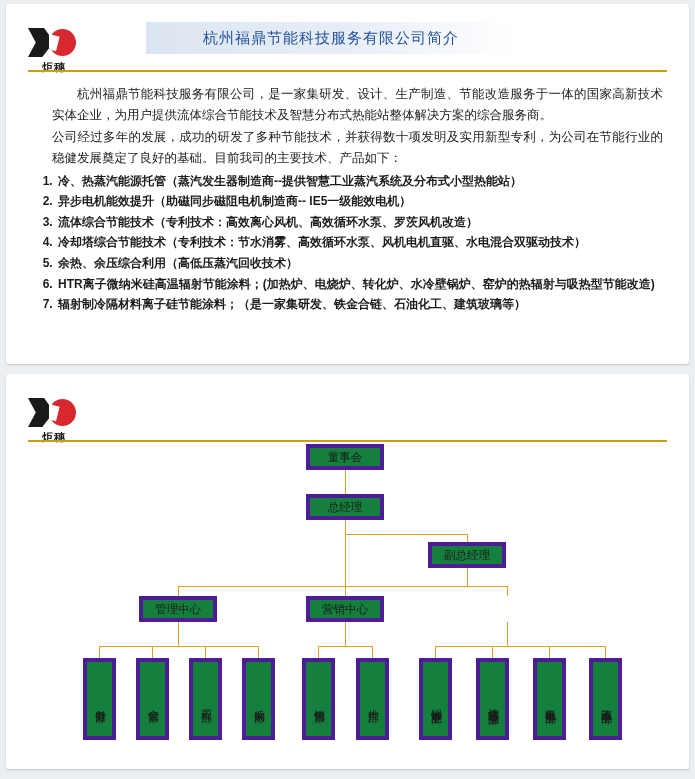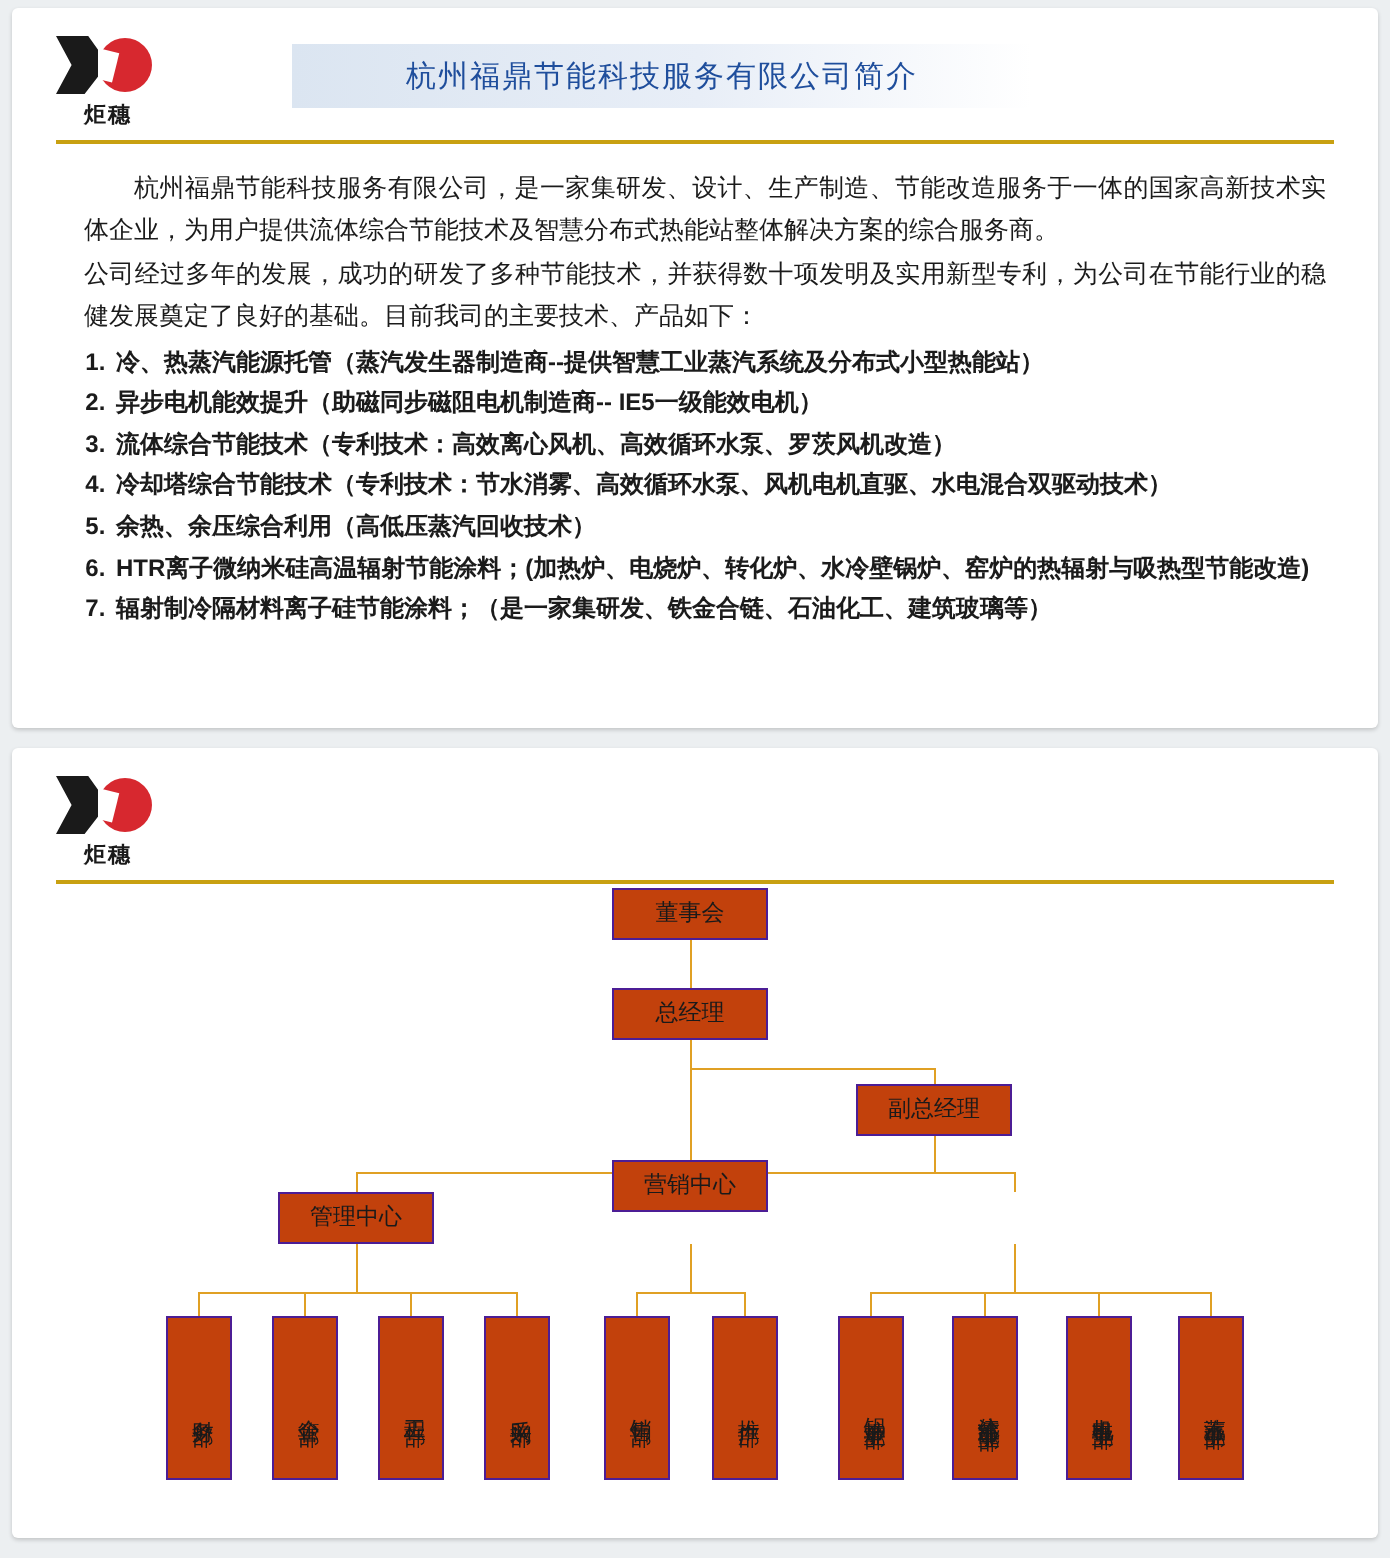--- a/index.html
+++ b/index.html
@@ -34,21 +34,21 @@
     position: relative;
     box-sizing: border-box;
   }
   .card-1 { height: 360px; padding: 0; }
   .card-2 { height: 395px; padding: 0; }
 
   
   .logo {
     position: absolute;
     left: 22px;
-    top: 14px;
+    top: 24px;
     width: 58px;
     height: 48px;
   }
   .logo-mark {
     width: 50px;
     height: 30px;
     position: relative;
   }
   .logo-mark .blk {
     position: absolute;
@@ -113,42 +113,42 @@
   
   .body-wrap {
     position: absolute;
     left: 28px;
     right: 26px;
     top: 80px;
     font-size: 12.5px;
     color: #1b1b1b;
     line-height: 1.65;
   }
-  .para { text-indent: 2em; margin: 0 0 2px 8px; text-align: justify; }
+  .para { text-indent: 2em; margin: 0 0 2px 18px; text-align: justify; }
   .para.noindent { text-indent: 0; }
   .olist {
     margin: 2px 0 2px 0;
     padding-left: 22px;
     font-weight: bold;
     font-size: 12px;
     line-height: 1.72;
   }
   .olist li { margin: 0; padding-left: 2px; }
 
   
   .org {
     position: absolute;
     left: 0; right: 0;
     top: 78px;
     bottom: 6px;
   }
   .node {
     position: absolute;
-    background: #c2410c;
-    border: 1px solid #4c1d95;
+    background: #15803d;
+    border: 4px solid #4c1d95;
     box-sizing: border-box;
     display: flex;
     align-items: center;
     justify-content: center;
     text-align: center;
     font-size: 11.5px;
     color: #1a1a1a;
     line-height: 1.25;
     font-family: Liberation Serif, serif;
   }
@@ -228,21 +228,21 @@
       <div class="line v" style="left:339px; top:82px; height:52px;"></div>
 
       <div class="line v" style="left:461px; top:116px; height:18px;"></div>
 
       <div class="line h" style="left:172px; top:134px; width:330px;"></div>
       <div class="line v" style="left:172px; top:134px; height:10px;"></div>
       <div class="line v" style="left:339px; top:134px; height:10px;"></div>
       <div class="line v" style="left:501px; top:134px; height:10px;"></div>
 
       <div class="node" style="left:133px; top:144px; width:78px; height:26px;">管理中心</div>
-      <div class="node" style="left:300px; top:128px; width:78px; height:26px;">营销中心</div>
+      <div class="node" style="left:300px; top:144px; width:78px; height:26px;">营销中心</div>
 
       <div class="line v" style="left:172px; top:170px; height:24px;"></div>
       <div class="line v" style="left:339px; top:170px; height:24px;"></div>
       <div class="line v" style="left:501px; top:170px; height:24px;"></div>
 
       <div class="line h" style="left:93px; top:194px; width:159px;"></div>
       <div class="line v" style="left:93px;  top:194px; height:12px;"></div>
       <div class="line v" style="left:146px; top:194px; height:12px;"></div>
       <div class="line v" style="left:199px; top:194px; height:12px;"></div>
       <div class="line v" style="left:252px; top:194px; height:12px;"></div>

